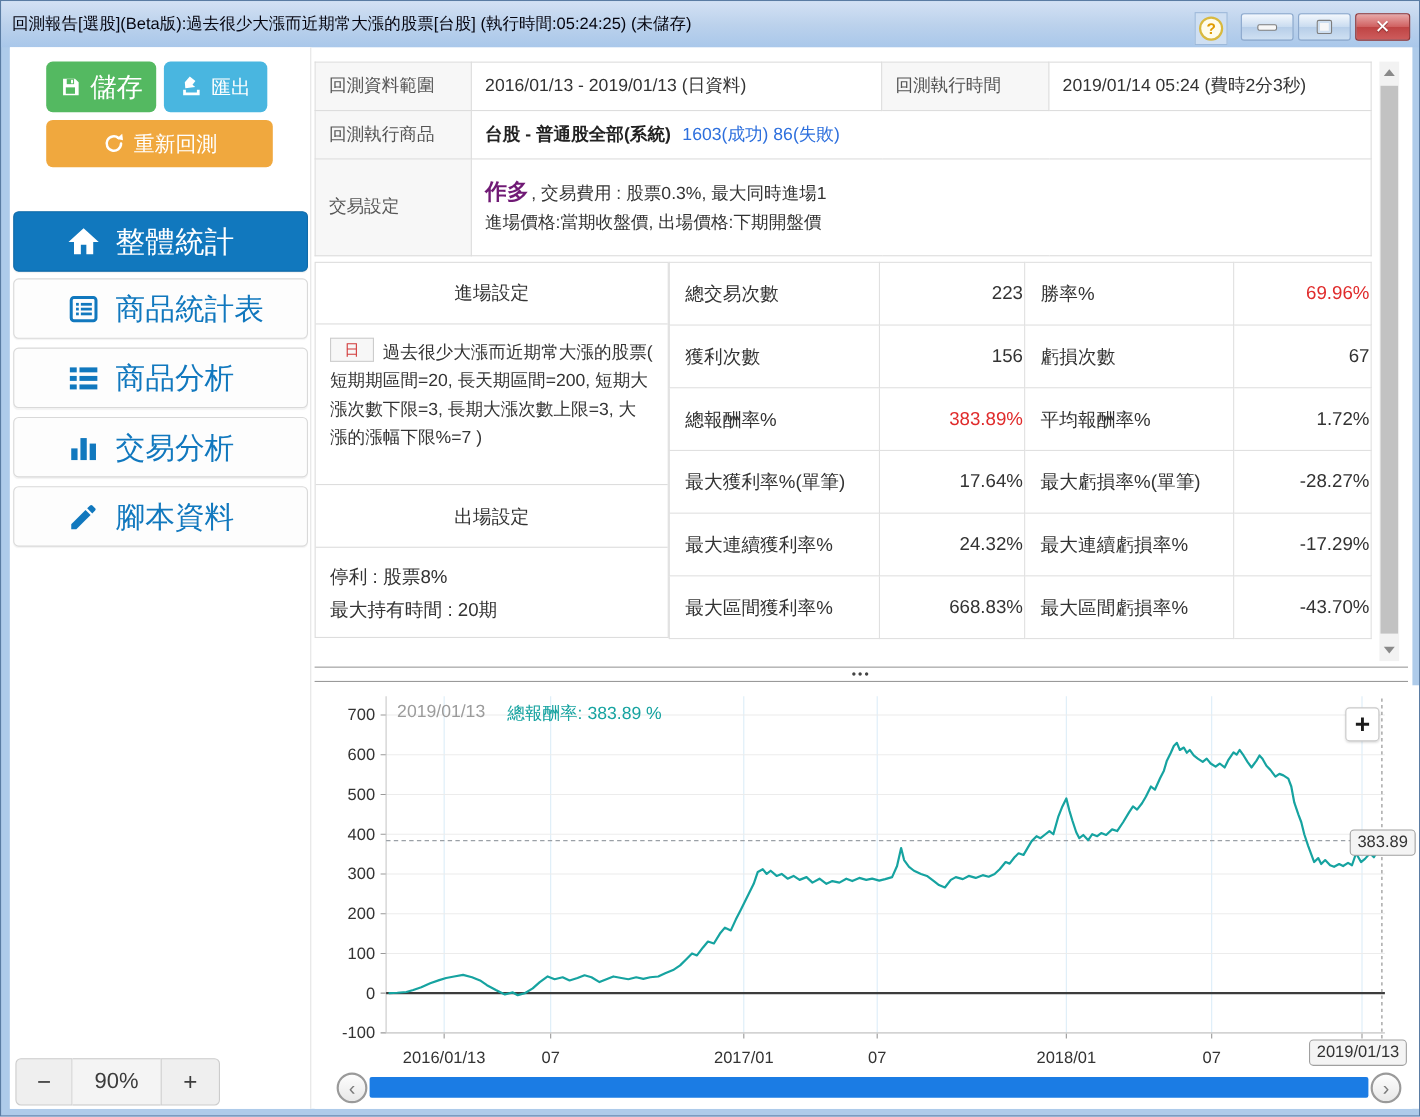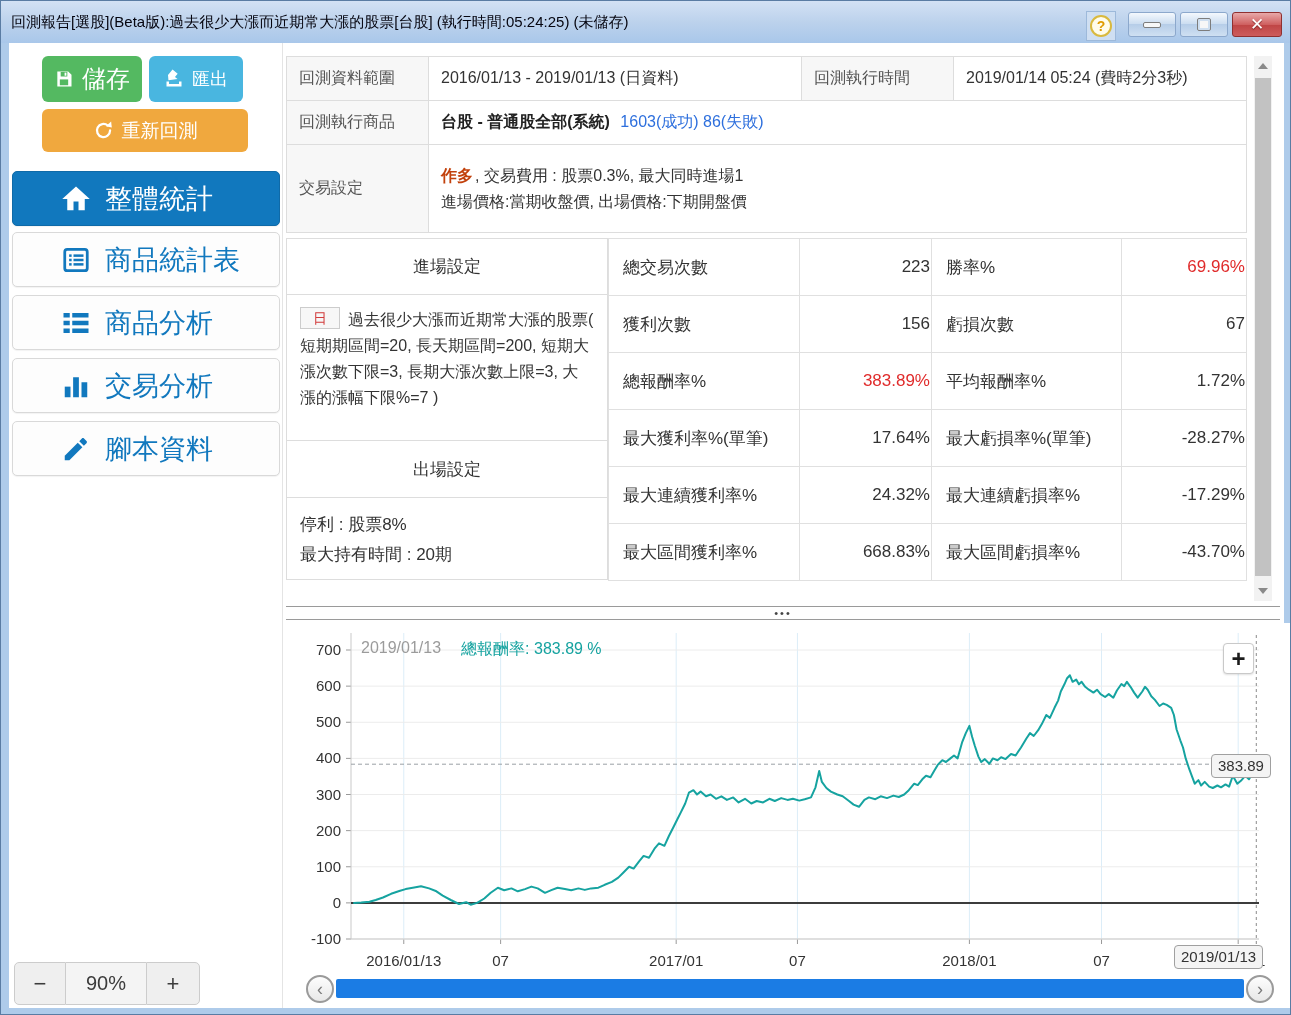--- a/index.html
+++ b/index.html
@@ -23,37 +23,37 @@
   .glyph-close{color:#fff;font-size:17px;font-weight:bold;text-shadow:0 1px 1px #7a2525;line-height:1;}
   
   .app-body{position:absolute;left:8px;top:42px;width:1275px;height:965px;background:#fff;}
   
   .sidebar{position:absolute;left:0;top:0;width:274px;height:965px;background:#fff;border-right:1px solid #e4e4e4;}
   .btn{position:absolute;border:none;border-radius:6px;color:#fff;display:flex;align-items:center;justify-content:center;gap:8px;cursor:pointer;font-family:inherit;}
   .btn-save{left:33px;top:13px;width:100px;height:46px;background:#54b961;font-size:24px;}
   .btn-export{left:140px;top:13px;width:94px;height:46px;background:#49b6e0;font-size:18px;}
   .btn-rerun{left:33px;top:66px;width:206px;height:43px;background:#f0a83e;font-size:19px;}
   .nav-item{position:absolute;left:3px;width:268px;height:55px;border:1px solid #d9d9d9;border-radius:5px;background:#fdfdfd;
-    display:flex;align-items:center;gap:14px;padding-left:48px;color:#1178be;font-size:27px;cursor:pointer;box-shadow:0 1px 1px rgba(0,0,0,.05);}
+    display:flex;align-items:center;gap:14px;padding-left:48px;color:#1178be;font-size:27px;cursor:pointer;box-shadow:0 1px 1px rgba(0,0,0,.05);margin-top:21px;}
   .nav-item.active{background:#1178be;color:#fff;border-color:#0f6aa8;}
   .nav-item svg{flex:0 0 auto;}
   .zoomctl{position:absolute;left:5px;top:919px;height:43px;display:flex;}
   .zbtn{height:43px;background:#efefef;border:1px solid #ccc;color:#3c3c3c;font-size:22px;display:flex;align-items:center;justify-content:center;font-family:inherit;}
   .zbtn.minus{width:52px;border-radius:5px 0 0 5px;}
   .zlevel{width:80px;height:43px;background:#f4f4f4;border-top:1px solid #ccc;border-bottom:1px solid #ccc;color:#3c3c3c;font-size:20px;display:flex;align-items:center;justify-content:center;}
   .zbtn.plus{width:54px;border-radius:0 5px 5px 0;}
   
   .info-table{position:absolute;left:277px;top:13px;width:960px;border-collapse:collapse;table-layout:fixed;font-size:16px;}
   .info-table td{border:1px solid #ddd;padding:0 12px;vertical-align:middle;}
   .info-table .lbl{background:#f7f7f7;color:#555;}
   .info-table .val{color:#333;}
   .row-h{height:44px;} .row-tall{height:88px;}
   .bold-val{font-weight:bold;color:#222;margin-top:40px;}
   .link-val{color:#2d6fdd;margin-left:6px;text-decoration:none;}
-  .red-big{color:#c2410c;font-size:16px;font-weight:bold;margin-right:2px;}
+  .red-big{color:#701a75;font-size:20px;font-weight:bold;margin-right:2px;}
   .trade-line{line-height:26px;color:#333;}
   
   .settings-panel{position:absolute;left:277px;top:195px;width:322px;height:342px;border:1px solid #ddd;background:#fff;font-size:16px;color:#333;}
   .sp-header{height:56px;line-height:56px;text-align:center;border-bottom:1px solid #ddd;font-size:17px;}
   .sp-body1{height:146px;padding:12px 13px;line-height:26px;border-bottom:1px solid #ddd;overflow:hidden;}
   .sp-header2{height:57px;line-height:57px;text-align:center;border-bottom:1px solid #ddd;font-size:17px;}
   .sp-body2{padding:12px 13px;line-height:30px;font-size:17px;}
   .day-badge{display:inline-block;min-width:40px;text-align:center;background:#f7f7f7;border:1px solid #ccc;color:#d23b3b;font-size:14px;line-height:20px;margin-right:8px;vertical-align:2px;}
   
   .stats-table{position:absolute;left:599px;top:195px;width:638px;border-collapse:collapse;table-layout:fixed;font-size:17px;color:#333;}
@@ -70,21 +70,21 @@
   
   .splitter{position:absolute;left:277px;top:563px;width:994px;height:14px;border-top:1px solid #9a9a9a;border-bottom:1px solid #9a9a9a;
     display:flex;align-items:center;justify-content:center;color:#444;font-size:11px;letter-spacing:2px;cursor:row-resize;background:#fff;}
   
   .chart-section{position:absolute;left:277px;top:580px;width:1006px;height:385px;background:#fff;}
   .chart-header{position:absolute;left:75px;top:16px;display:flex;gap:20px;font-size:16px;}
   .ch-date{color:#9b9b9b;}
   .ch-series{color:#16a3a0;}
   .plus-btn{position:absolute;left:937px;top:20px;width:31px;height:31px;background:#fff;border:1px solid #c9c9c9;border-radius:4px;
     box-shadow:0 1px 2px rgba(0,0,0,.12);color:#1c1c1c;font-size:24px;font-weight:bold;display:flex;align-items:center;justify-content:center;cursor:pointer;}
-  .tooltip{position:absolute;background:#f4f4f4;border:1px solid #a0a0a0;border-radius:4px;padding:0 6px;font-size:15px;color:#333;line-height:22px;white-space:nowrap;}
+  .tooltip{position:absolute;background:#f4f4f4;border:1px solid #a0a0a0;border-radius:4px;padding:0 6px;font-size:15px;color:#333;line-height:22px;white-space:nowrap;margin-left:16px;}
   .tt-value{left:925px;top:131px;}
   .tt-date{left:888px;top:322px;}
   .hscroll-btn{position:absolute;top:352px;width:28px;height:28px;border-radius:50%;background:linear-gradient(#fdfdfd,#e8e8e8);
     border:2px solid #9a9a9a;color:#7a7a7a;font-size:18px;display:flex;align-items:center;justify-content:center;cursor:pointer;line-height:1;}
   .hs-left{left:20px;} .hs-right{left:960px;}
   .hscroll-bar{position:absolute;left:50px;top:356px;width:908px;height:19px;background:#1b7ce4;border-radius:2px;cursor:pointer;}
 </style>
 </head>
 <body>
 

